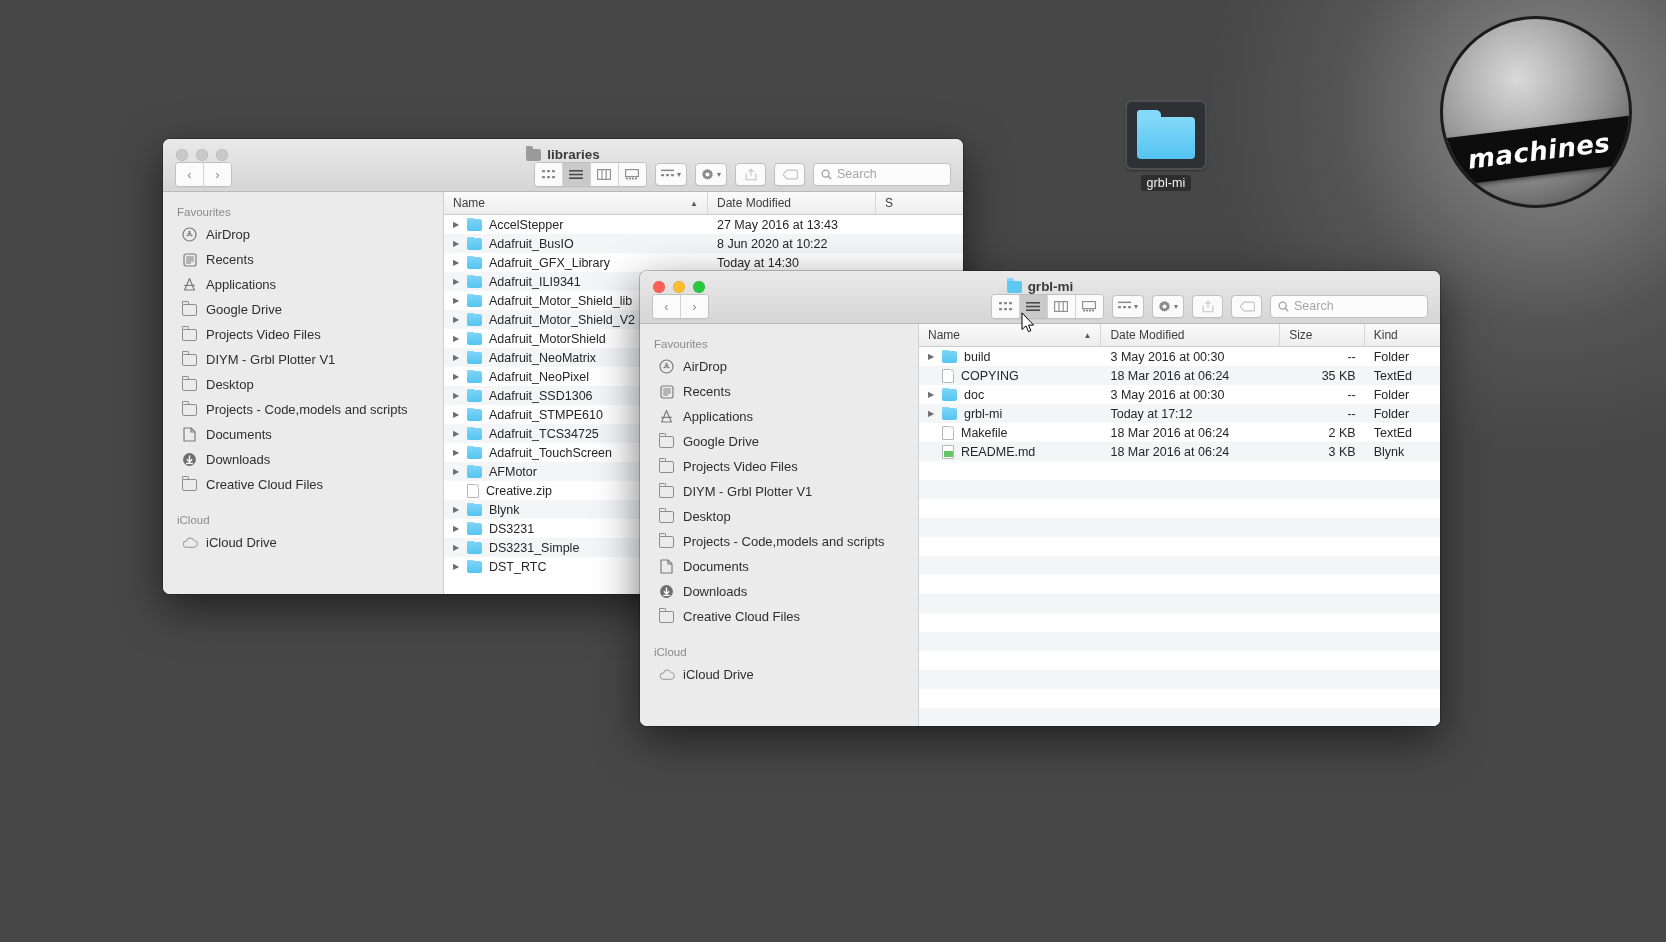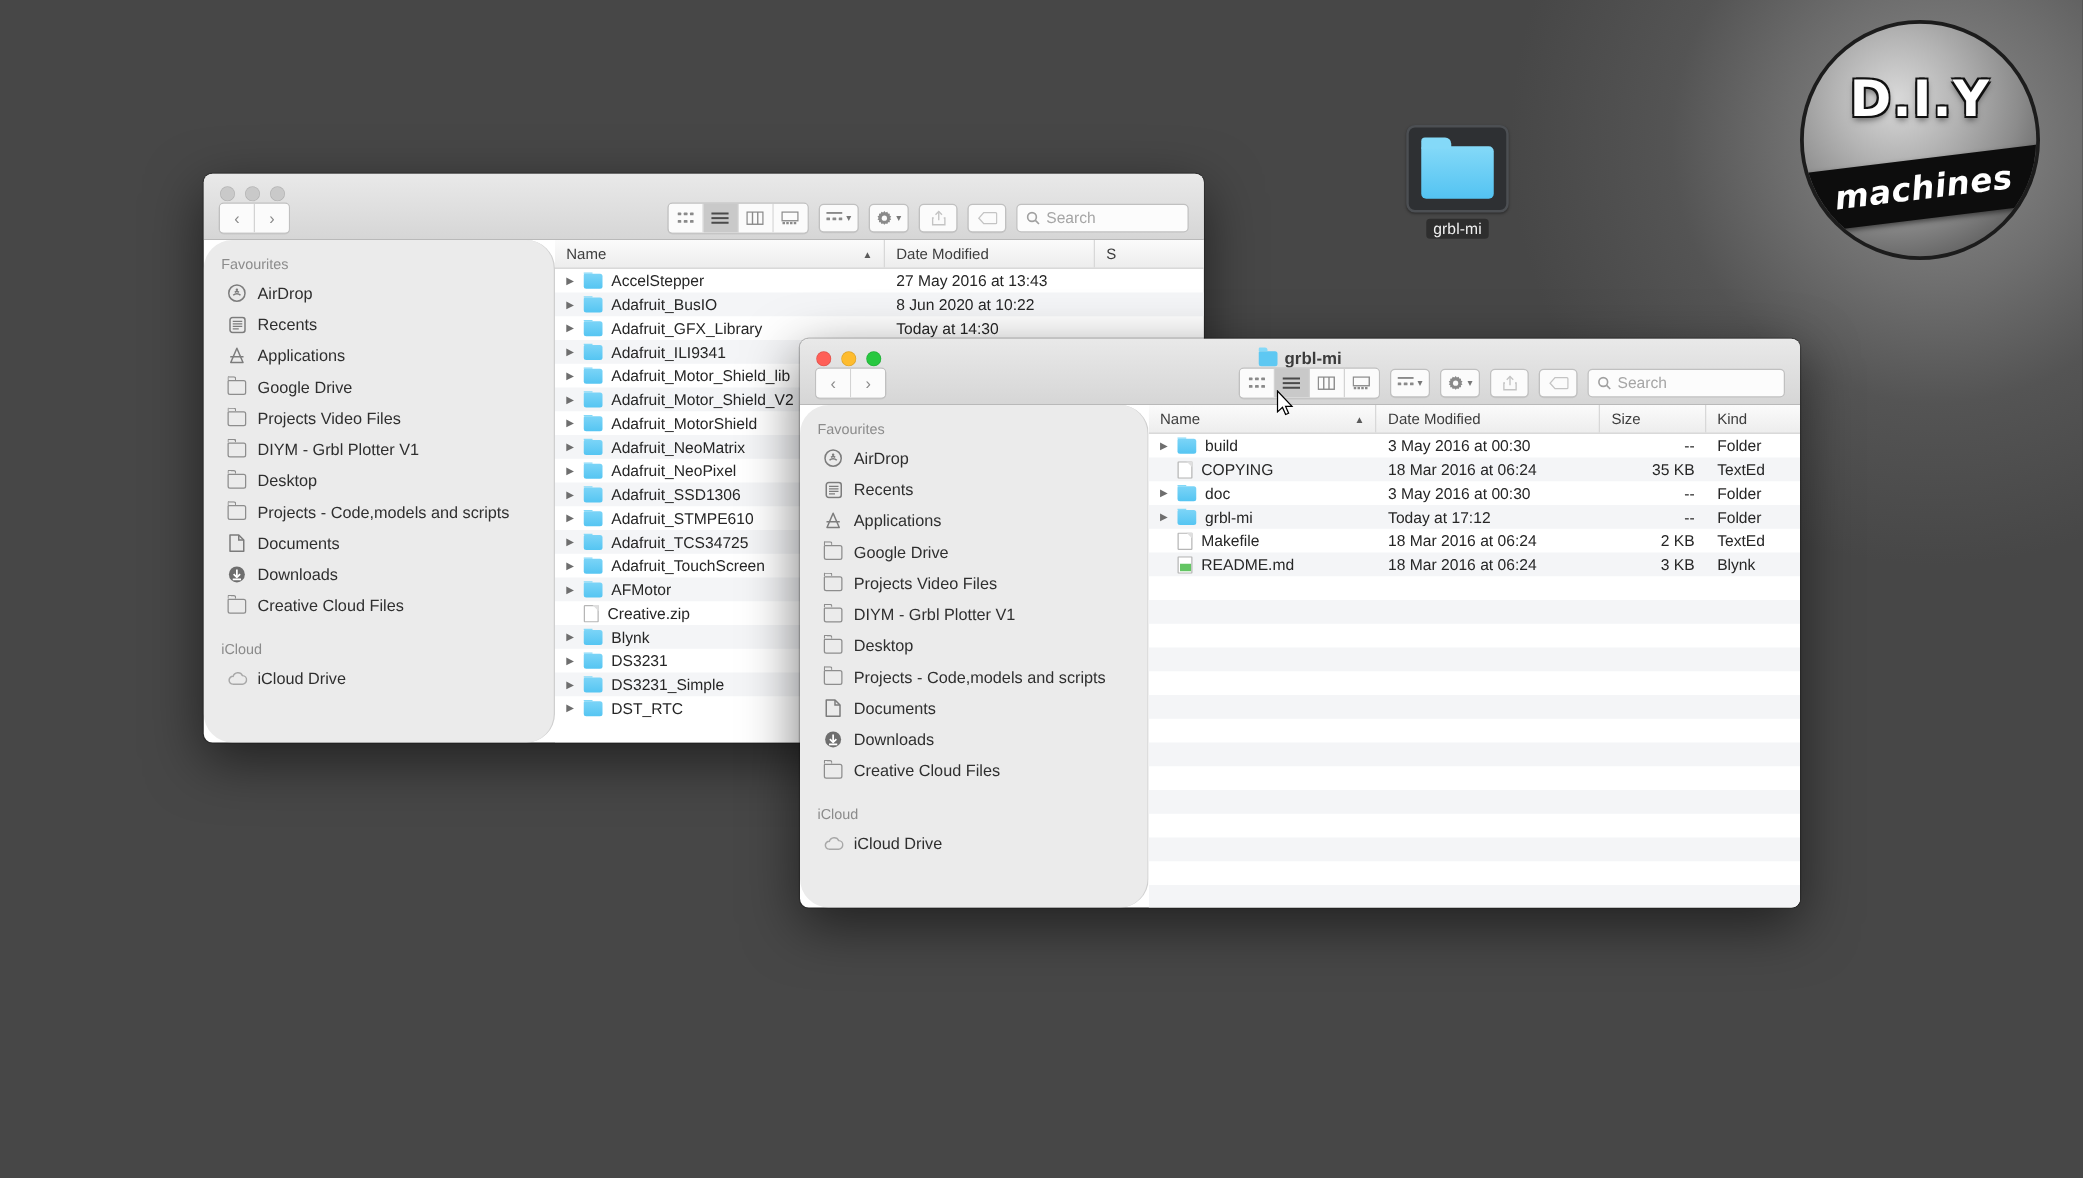--- a/index.html
+++ b/index.html
@@ -238,21 +238,20 @@
   .body-split { display: flex; flex: 1 1 auto; min-height: 0; }
 
   
   .sidebar {
     background: #ebebeb;
     border-right: 1px solid #cfcfcf;
     padding: 8px 0 0 0;
     box-sizing: border-box;
     flex: 0 0 auto;
     overflow: hidden;
-    border-radius: 23px;
   }
   .sb-header {
     font-size: 11.5px;
     color: #8b8b8b;
     padding: 6px 0 4px 14px;
     font-weight: normal;
   }
   .sb-item {
     display: flex;
     align-items: center;
@@ -424,33 +423,36 @@
 
 <div id="desktop-icon-grbl">
   <div class="desk-folder-shell">
     <div class="desk-folder-glyph"></div>
   </div>
   <span id="desktop-icon-label">grbl-mi</span>
 </div>
 
 <div id="brand-logo">
   <div class="logo-circle">
-    <div class="logo-diy">D.I.Y</div>
     <div class="logo-banner">
       <div class="logo-machines">machines</div>
     </div>
   </div>
 </div>
 
 <div class="finder-window" id="window-libraries">
   <div class="titlebar">
     <div class="traffic">
       <div class="light inactive"></div>
       <div class="light inactive"></div>
       <div class="light inactive"></div>
+    </div>
+    <div class="win-title">
+      <span class="title-folder grey"></span>
+      <span>libraries</span>
     </div>
     <div class="toolbar">
       <div class="tb-group">
         <div class="tb-btn">‹</div>
         <div class="tb-btn">›</div>
       </div>
       <div style="flex:1"></div>
       <div class="tb-group">
         <div class="tb-btn">
           <svg width="13" height="11" viewBox="0 0 13 11">

